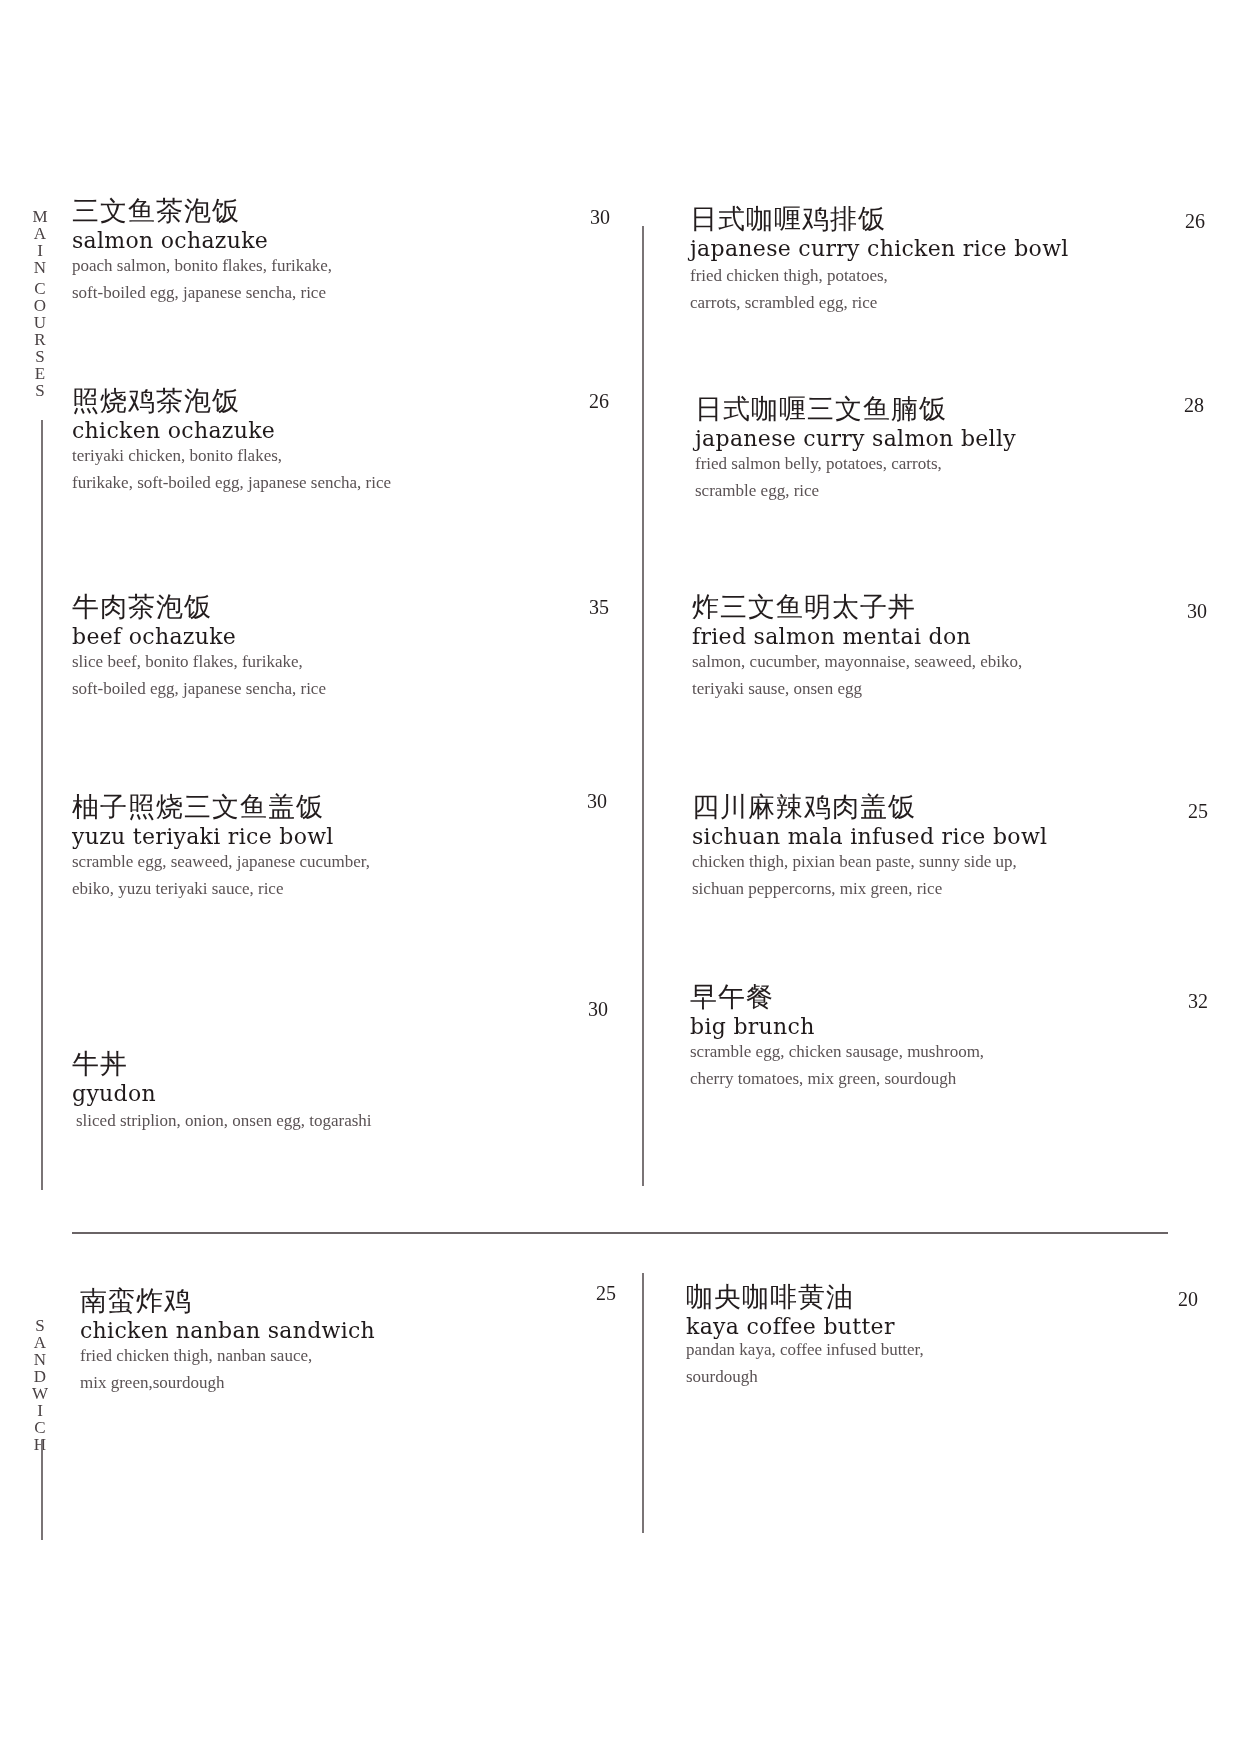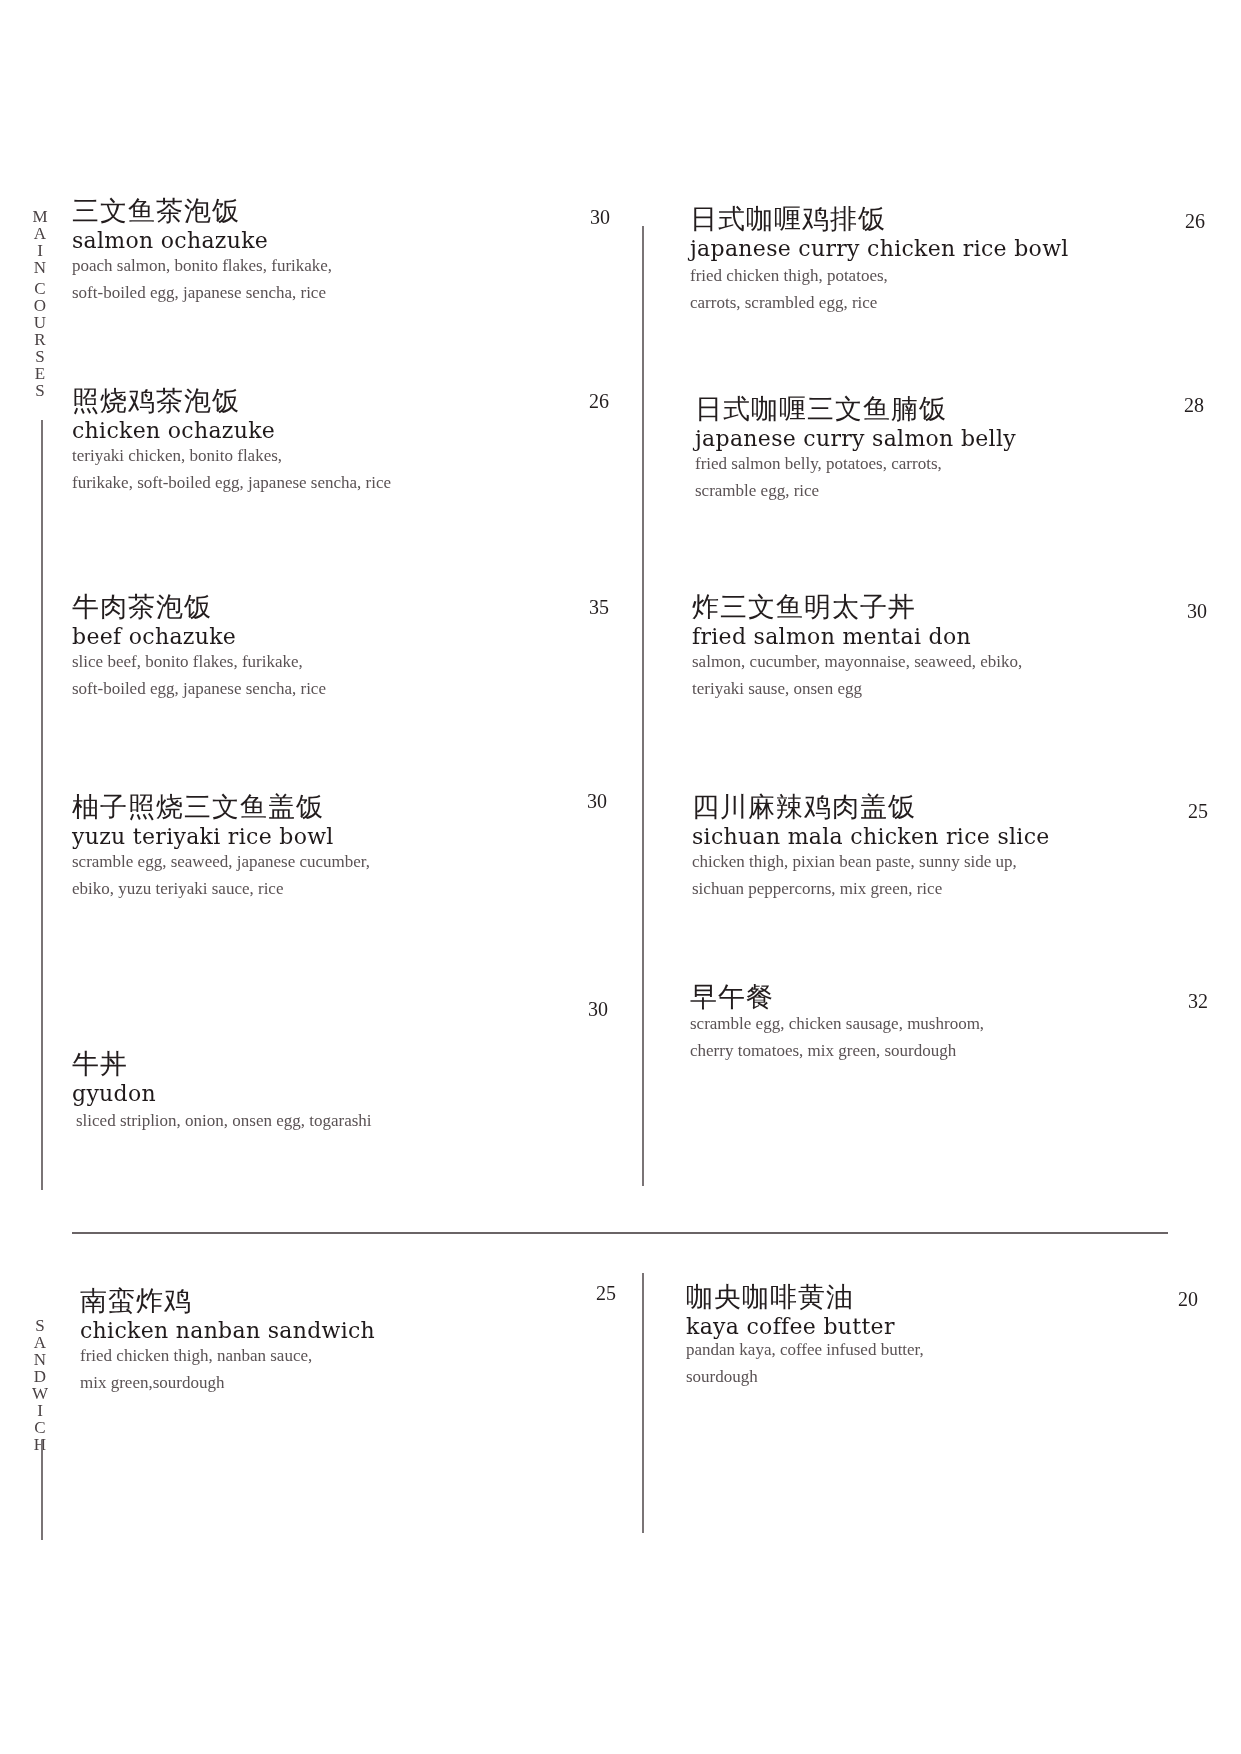--- a/index.html
+++ b/index.html
@@ -98,28 +98,29 @@
 <div class="item" style="left:692px; top:590px;">
   <div class="cn">炸三文鱼明太子丼</div>
   <div class="en" style="margin-top:-2px">fried salmon mentai don</div>
   <div class="desc" style="margin-top:-4px">salmon, cucumber, mayonnaise, seaweed, ebiko,</div>
   <div class="desc">teriyaki sause, onsen egg</div>
 </div>
 <div class="price" style="left:1155px; top:600px;">30</div>
 
 <div class="item" style="left:692px; top:790px;">
   <div class="cn">四川麻辣鸡肉盖饭</div>
-  <div class="en" style="margin-top:-2px">sichuan mala chicken rice slice</div>
+  <div class="en" style="margin-top:-2px">sichuan mala infused rice bowl</div>
   <div class="desc" style="margin-top:-4px">chicken thigh, pixian bean paste, sunny side up,</div>
   <div class="desc">sichuan peppercorns, mix green, rice</div>
 </div>
 <div class="price" style="left:1156px; top:800px;">25</div>
 
 <div class="item" style="left:690px; top:980px;">
   <div class="cn">早午餐</div>
+  <div class="en" style="margin-top:-2px">big brunch</div>
   <div class="desc" style="margin-top:-4px">scramble egg, chicken sausage, mushroom,</div>
   <div class="desc">cherry tomatoes, mix green, sourdough</div>
 </div>
 <div class="price" style="left:1156px; top:990px;">32</div>
 
 <div class="hline" style="left:72px; top:1232px; width:1096px;"></div>
 
 <div class="vlabel" style="left:30px; top:1317px;">
   <span>S</span>
   <span>A</span>

